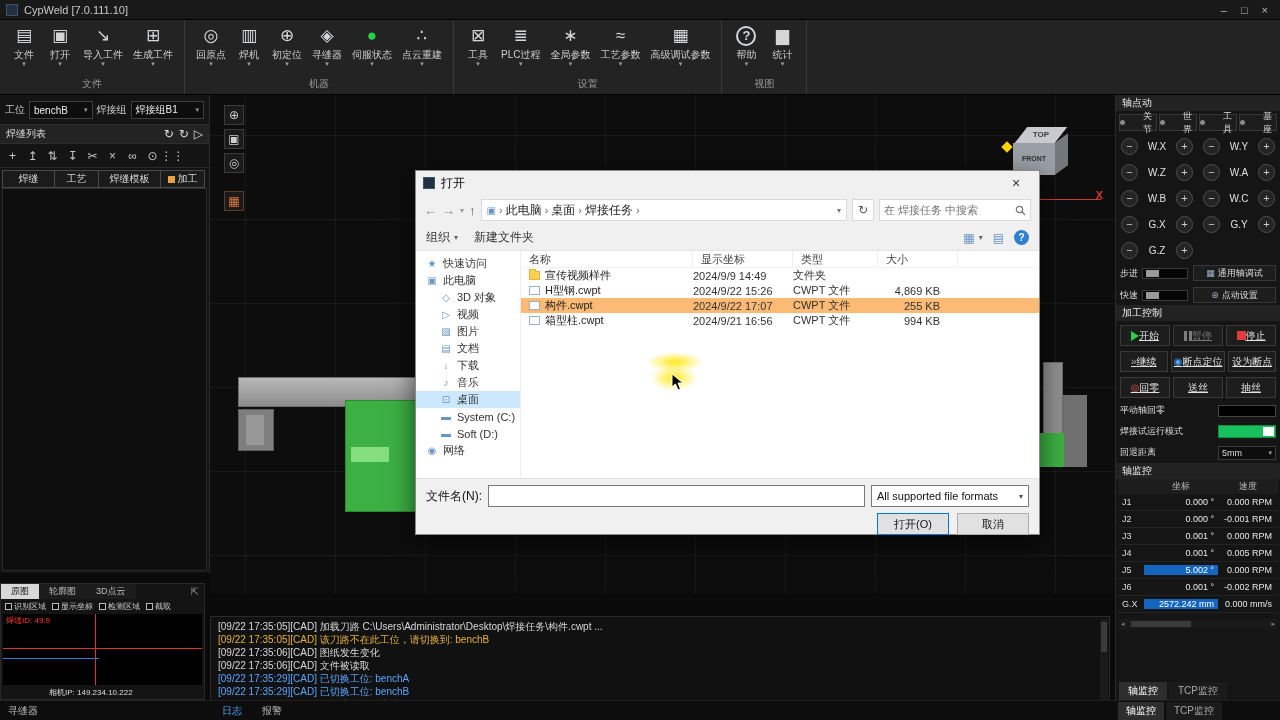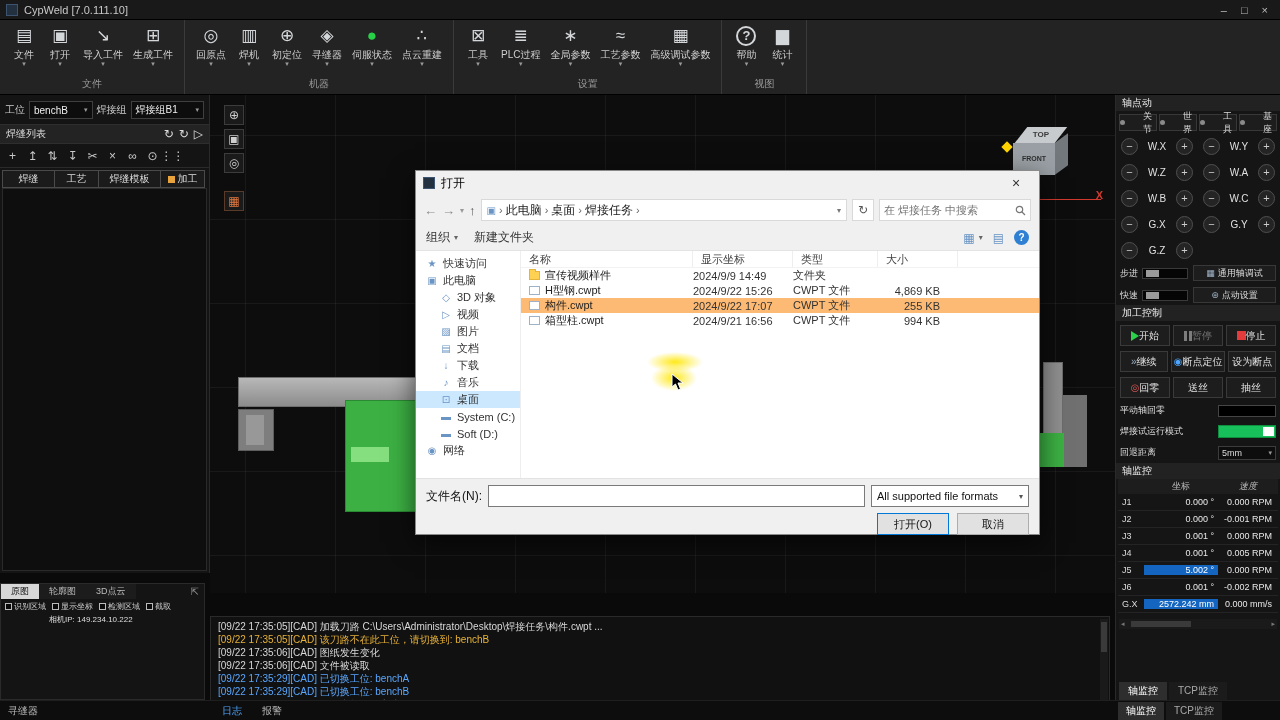--- a/index.html
+++ b/index.html
@@ -98,36 +98,36 @@
   .slider-row { display:flex; align-items:center; gap:4px; height:16px; }
   .track { width:46px; height:11px; background:#050505; border:1px solid #3a3a3a; position:relative; }
   .thumb { position:absolute; top:1px; width:13px; height:7px; background:#9a9a9a; }
   .btn-col { display:flex; flex-direction:column; gap:6px; flex:1; }
   .rp-btn { height:16px; background:#1d1d1d; border:1px solid #383838; display:flex; align-items:center;
             justify-content:center; gap:3px; font-size:9px; color:#ddd; padding:0 2px; white-space:nowrap; }
   .mini-ico { font-size:9px; color:#9fb3c8; }
   .ctrl-rows { padding:4px 4px 2px; display:flex; flex-direction:column; gap:5px; }
   .ctrl-row { display:flex; gap:3px; }
   .ctrl-btn { flex:1; height:21px; background:#1d1d1d; border:1px solid #3a3a3a; display:flex;
-              align-items:center; justify-content:center; gap:0; font-size:10px; color:#e2e2e2; padding:0 2px; white-space:nowrap; }
+              align-items:center; justify-content:center; gap:0; font-size:10px; color:#e2e2e2; padding:0 2px; white-space:nowrap;text-decoration:underline; }
   .ctrl-btn.dim { color:#777; }
   .ci-play { width:0; height:0; border-left:8px solid #2bd14b; border-top:5px solid transparent; border-bottom:5px solid transparent; }
   .ci-pause { width:8px; height:10px; border-left:3px solid #7d7d7d; border-right:3px solid #7d7d7d; }
   .ci-stop { width:9px; height:9px; background:#e23b3b; }
   .gi { font-size:10px; }
   .set-rows { padding:2px 4px; display:flex; flex-direction:column; gap:4px; }
   .set-row { display:flex; align-items:center; justify-content:space-between; height:17px; }
   .set-label { font-size:9px; color:#ddd; white-space:nowrap; }
   .ind-black { width:58px; height:12px; background:#000; border:1px solid #454545; }
   .toggle-green { width:58px; height:13px; background:#17c05a; border:1px solid #0e8f40; position:relative; }
   .toggle-green .knob { position:absolute; right:1px; top:1px; width:11px; height:9px; background:#fff; }
   .set-select { width:58px; height:14px; background:#0d0d0d; border:1px solid #3c3c3c; display:flex;
                 align-items:center; justify-content:space-between; padding:0 3px; font-size:9px; }
   .mon-head { display:flex; height:15px; background:#1d1d1d; font-size:9px; color:#bbb; align-items:center; margin:0 2px; }
-  .mh-axis { width:26px; } .mh-pos { width:74px; text-align:center; } .mh-vel { flex:1; text-align:center;font-style:italic; }
+  .mh-axis { width:26px; } .mh-pos { width:74px; text-align:center; } .mh-vel { flex:1; text-align:center; }
   .mon-row { display:flex; height:17px; align-items:center; border-bottom:1px solid #242424; font-size:9px; margin:0 2px; }
   .mr-axis { width:26px; padding-left:4px; color:#ddd; }
   .mr-pos { width:74px; text-align:right; padding-right:4px; color:#e8e8e8; }
   .mr-pos.hl { background:#1465c0; color:#fff; }
   .mr-vel { flex:1; text-align:right; padding-right:6px; color:#e8e8e8; }
   .mon-scroll { height:10px; margin:6px 3px 0; background:#1a1a1a; position:relative; font-size:7px; color:#777;
                 display:flex; align-items:center; justify-content:space-between; padding:0 2px; }
   .mon-thumb { position:absolute; left:12px; top:2px; width:60px; height:6px; background:#3a3a3a; }
   .rp-tabs { margin-top:auto; height:19px; display:flex; gap:2px; padding:0 3px; align-items:flex-end; }
   .rp-tab { padding:2px 9px; font-size:10px; color:#aaa; background:#1b1b1b; }
@@ -723,20 +723,26 @@
         <span class="sk-check">
           <span class="sk-box"></span>
           <span>检测区域</span>
         </span>
 
         <span class="sk-check">
           <span class="sk-box"></span>
           <span>截取</span>
         </span>
       </div>
+    <div class="sk-img">
+      <div class="sk-vline"></div>
+      <div class="sk-hline"></div>
+      <div class="sk-bline"></div>
+      <div class="sk-overlay">焊缝ID: 49.9</div>
+    </div>
     <div class="sk-ip">相机IP: 149.234.10.222</div>
   </div>
 
   <div class="log">
     <div>
 
         <div class="log-line">[09/22 17:35:05][CAD] 加载刀路 C:\Users\Administrator\Desktop\焊接任务\构件.cwpt ...</div>
 
         <div class="log-line warn">[09/22 17:35:05][CAD] 该刀路不在此工位，请切换到: benchB</div>
 

